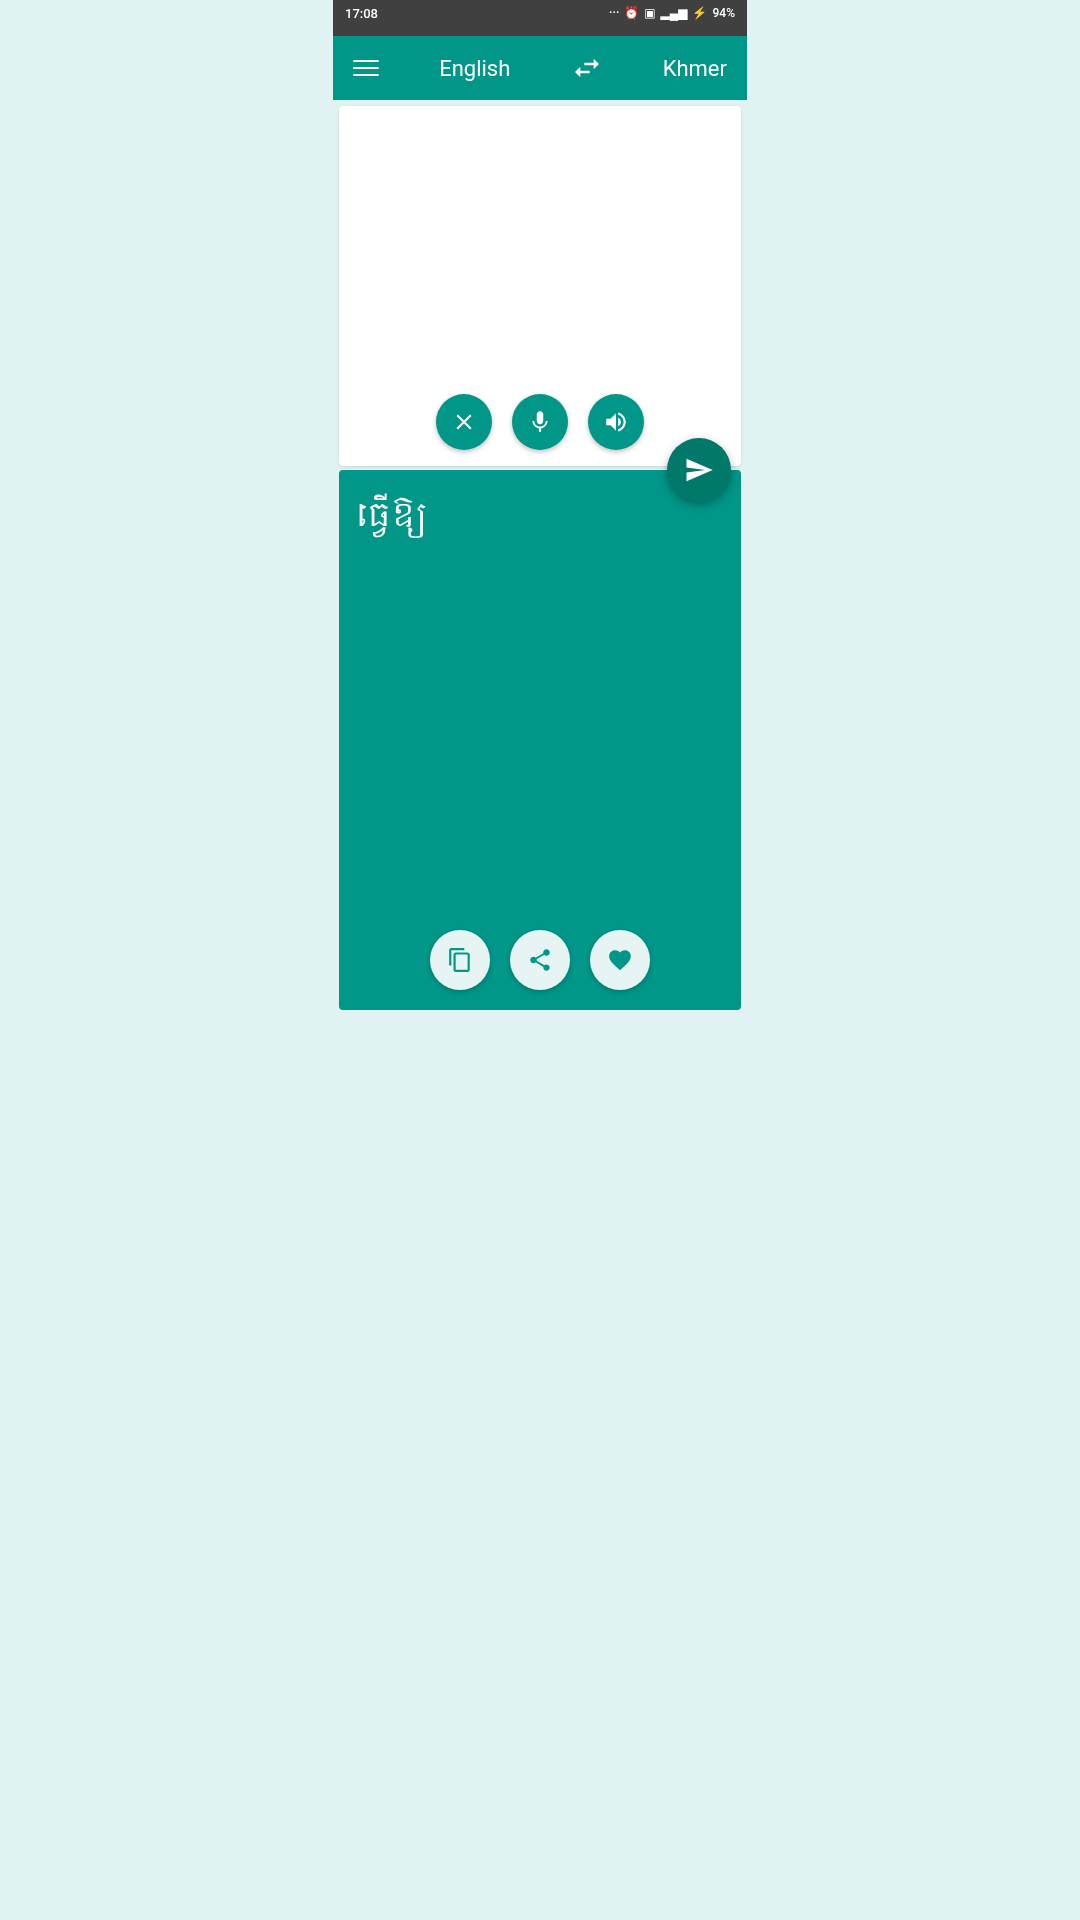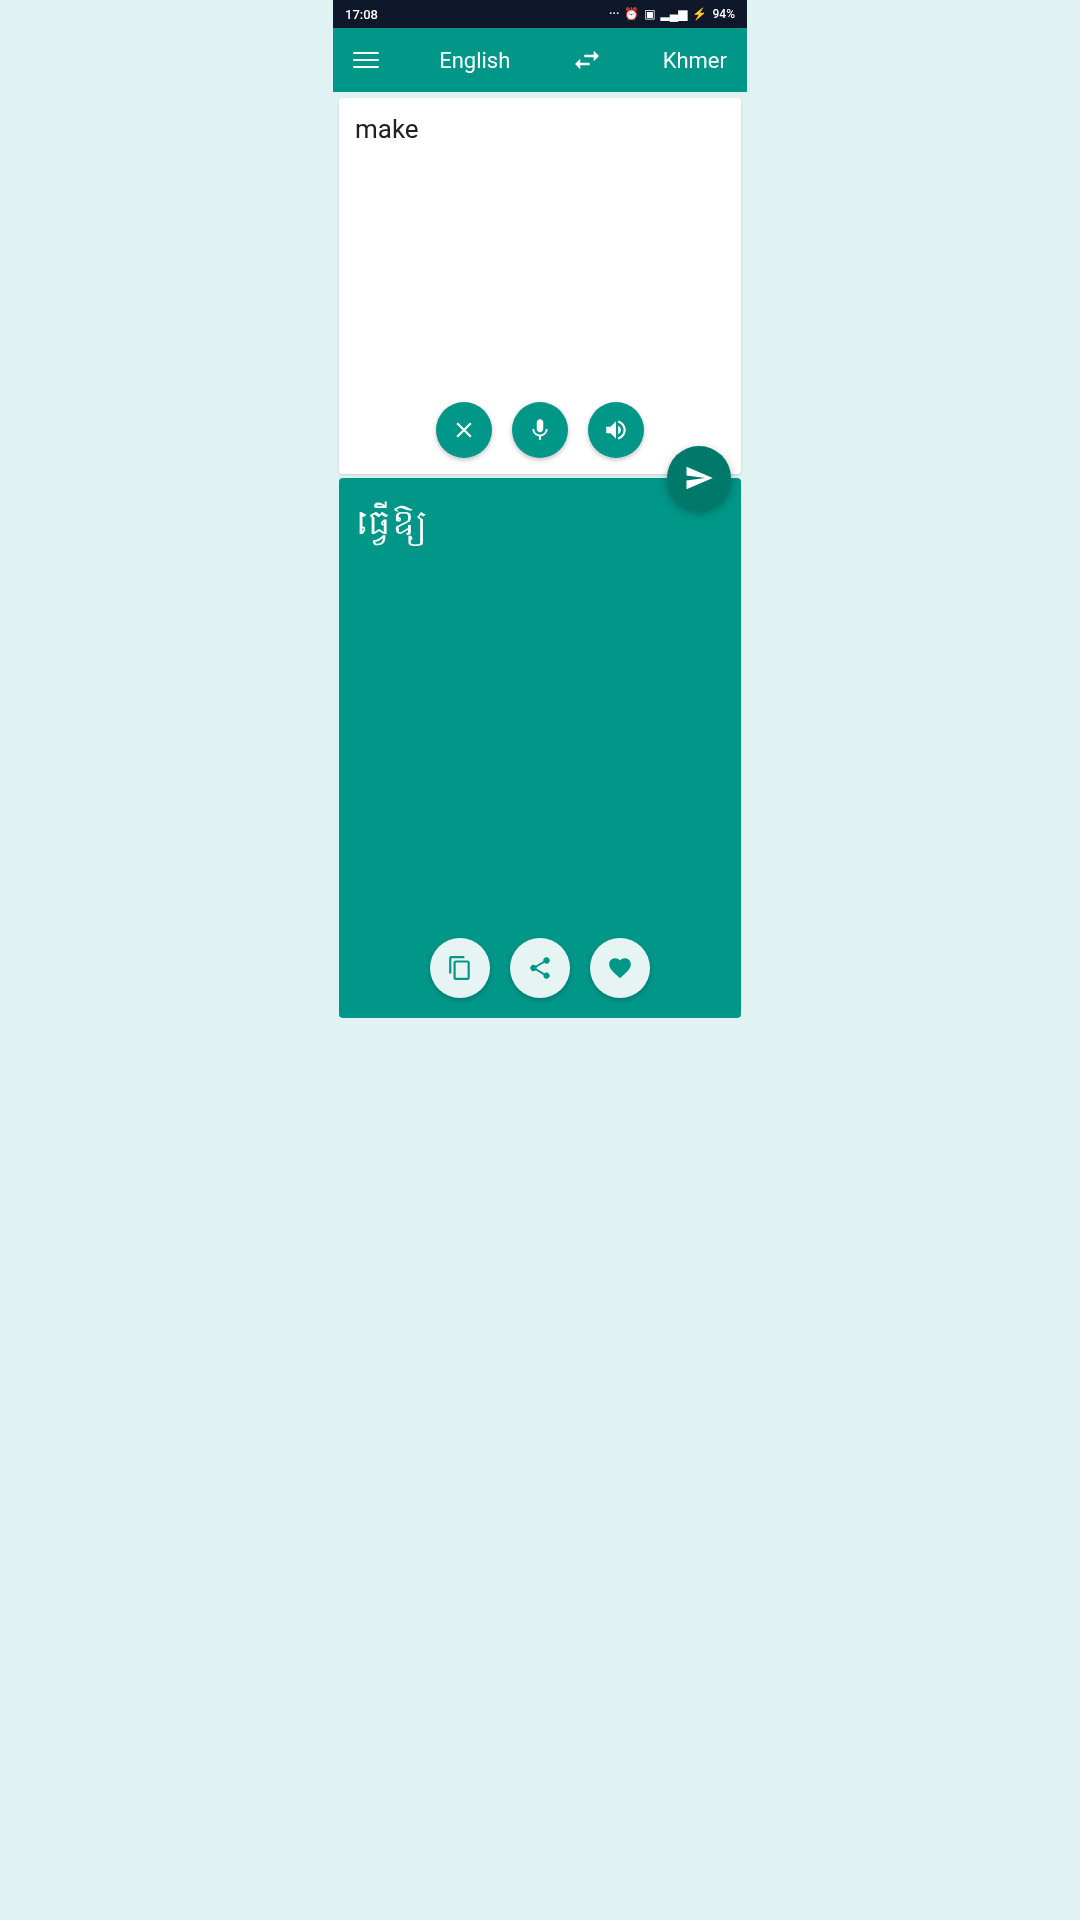--- a/index.html
+++ b/index.html
@@ -14,29 +14,29 @@
       min-height: 960px;
       font-family: 'Roboto', Arial, sans-serif;
       background: #e0f2f1;
       margin: 0 auto;
       position: relative;
       overflow-x: hidden;
     }
 
     
     .status-bar {
-      background: #0f172a;
+      background: #404040;
       color: #fff;
       display: flex;
       justify-content: space-between;
-      align-items: center;
+      align-items: flex-start;
       padding: 6px 12px;
       font-size: 13px;
       font-weight: 500;
-      height: 28px;
+      height: 36px;
     }
 
     .status-right {
       display: flex;
       align-items: center;
       gap: 5px;
       font-size: 12px;
     }
 
     
@@ -246,21 +246,20 @@
   <span class="top-bar-lang">English</span>
   <div class="top-bar-swap">
     <svg width="32" height="32" viewBox="0 0 24 24" fill="white">
       <path d="M6.99 11L3 15l3.99 4v-3H14v-2H6.99v-3zM21 9l-3.99-4v3H10v2h7.01v3L21 9z"></path>
     </svg>
   </div>
   <span class="top-bar-lang">Khmer</span>
 </div>
 
 <div class="input-area">
-  <div class="input-text">make</div>
 
   <div class="input-buttons">
     <button class="circle-btn" title="Clear">
       <svg viewBox="0 0 24 24">
         <path d="M19 6.41L17.59 5 12 10.59 6.41 5 5 6.41 10.59 12 5 17.59 6.41 19 12 13.41 17.59 19 19 17.59 13.41 12z"></path>
       </svg>
     </button>
     <button class="circle-btn" title="Microphone">
       <svg viewBox="0 0 24 24">
         <path d="M12 14c1.66 0 2.99-1.34 2.99-3L15 5c0-1.66-1.34-3-3-3S9 3.34 9 5v6c0 1.66 1.34 3 3 3zm5.3-3c0 3-2.54 5.1-5.3 5.1S6.7 14 6.7 11H5c0 3.41 2.72 6.23 6 6.72V21h2v-3.28c3.28-.48 6-3.3 6-6.72h-1.7z"></path>

